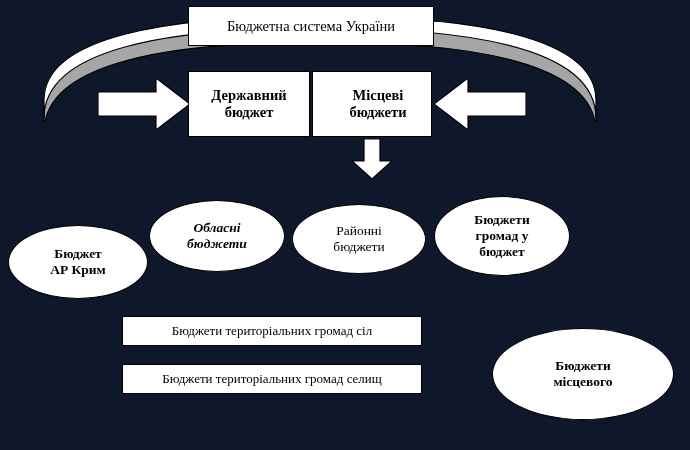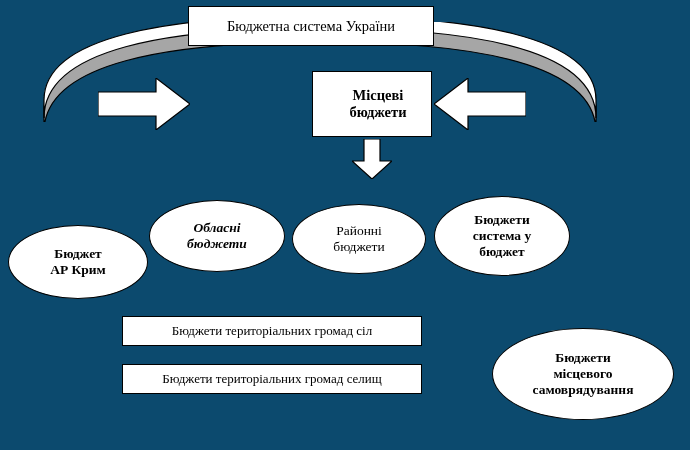--- a/index.html
+++ b/index.html
@@ -4,21 +4,21 @@
 <style>
   html, body {
     margin: 0;
     padding: 0;
     background: #000000;
   }
   #stage {
     position: relative;
     width: 690px;
     height: 450px;
-    background: #0c4a6e;
+    background: #0f172a;
     overflow: hidden;
     font-family: "Liberation Serif", serif;
   }
   .box {
     position: absolute;
     background: #ffffff;
     border: 1px solid #000000;
     color: #000000;
     display: flex;
     align-items: center;
@@ -145,20 +145,24 @@
       <polygon points="0,14 58,14 58,0 92,26 58,52 58,38 0,38" fill="#ffffff" stroke="#000000" stroke-width="1.2"></polygon>
     </svg>
   </div>
 
   <div id="arrow-right">
     <svg width="92" height="52" viewBox="0 0 92 52" xmlns="http://www.w3.org/2000/svg">
       <polygon points="92,14 34,14 34,0 0,26 34,52 34,38 92,38" fill="#ffffff" stroke="#000000" stroke-width="1.2"></polygon>
     </svg>
   </div>
 
+  <div class="box" id="state-budget-box">
+    <span>Державний</span>
+    <span>бюджет</span>
+  </div>
 
   <div class="box" id="local-budgets-box">
     <span>Місцеві</span>
     <span>бюджети</span>
   </div>
 
   <div id="arrow-down">
     <svg width="40" height="40" viewBox="0 0 40 40" xmlns="http://www.w3.org/2000/svg">
       <polygon points="12,0 28,0 28,22 40,22 20,40 0,22 12,22" fill="#ffffff" stroke="#000000" stroke-width="1.2"></polygon>
     </svg>
@@ -174,28 +178,27 @@
     <span>бюджети</span>
   </div>
 
   <div class="ellipse" id="ellipse-rayon">
     <span>Районні</span>
     <span>бюджети</span>
   </div>
 
   <div class="ellipse" id="ellipse-city-districts">
     <span>Бюджети</span>
-    <span>система у</span>
+    <span>громад у</span>
     <span>бюджет</span>
   </div>
 
   <div class="ellipse" id="ellipse-self-gov">
     <span>Бюджети</span>
     <span>місцевого</span>
-    <span>самоврядування</span>
   </div>
 
   <div class="box" id="box-villages">
     <span>Бюджети територіальних громад сіл</span>
   </div>
   <div class="box" id="box-settlements">
     <span>Бюджети територіальних громад селищ</span>
   </div>
 
 </div>

